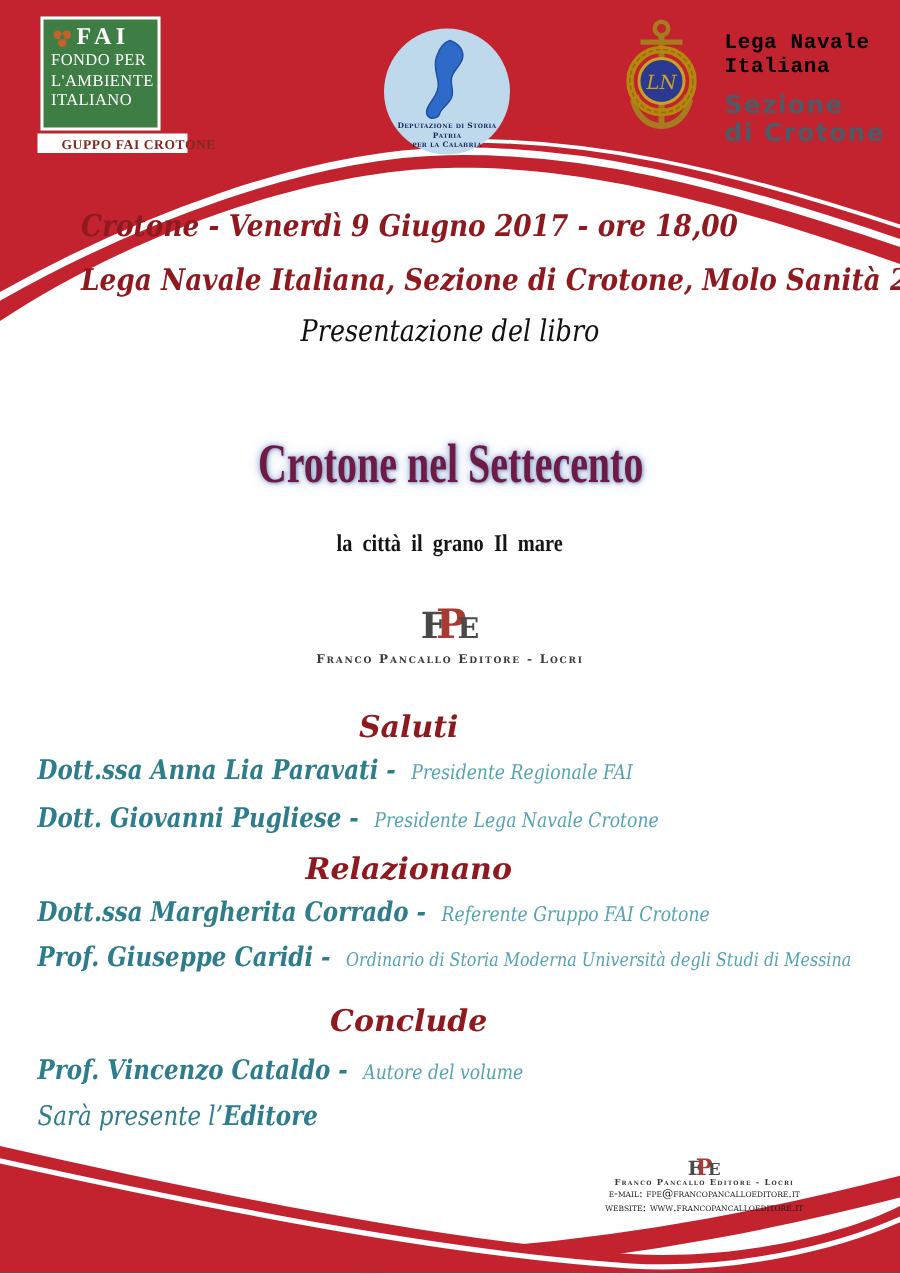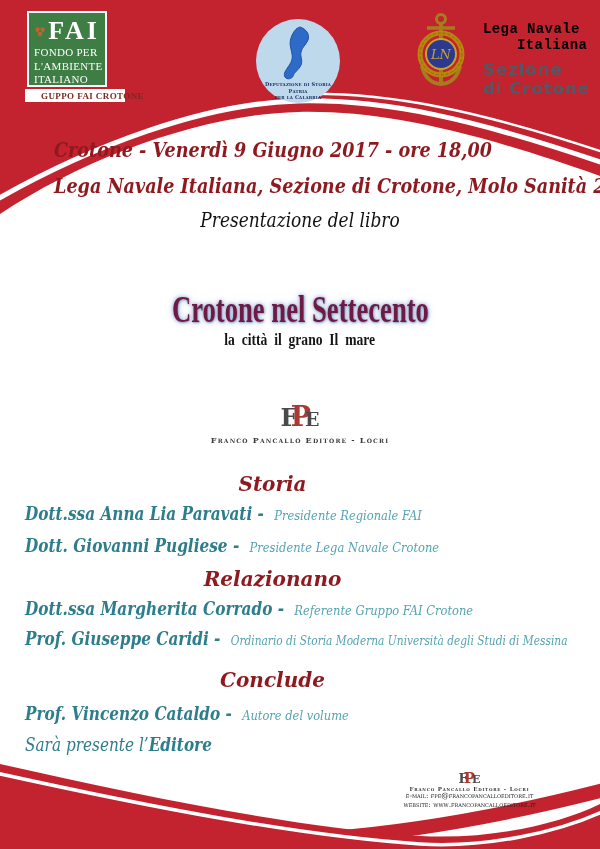--- a/index.html
+++ b/index.html
@@ -6,37 +6,37 @@
   .page{position:relative;width:600px;height:849px;background:#fff;overflow:hidden;
         font-family:"DejaVu Serif", serif;}
   svg.swoosh{position:absolute;left:0;z-index:1;}
   .abs{position:absolute;z-index:3;}
 
   
   .fai-box{left:27px;top:11px;width:80px;}
   .fai-green{background:#3E7D44;border:2px solid #fff;box-sizing:border-box;
              padding:3px 5px 4px 5px;width:80px;height:76px;}
   .fai-top{display:flex;align-items:center;gap:2px;}
-  .fai-acronym{color:#fff;font-size:26px;font-weight:bold;letter-spacing:3px;
+  .fai-acronym{color:#fff;font-size:16px;font-weight:bold;letter-spacing:3px;
                font-family:"Liberation Serif",serif;}
   .fai-line{color:#fff;font-size:11px;line-height:13.5px;letter-spacing:.3px;
             font-family:"Liberation Serif",serif;white-space:nowrap;}
   .fai-group{margin-top:2px;background:#fff;color:#7E2A23;font-size:9px;font-weight:bold;
              text-align:center;padding:2px 0 1px 16px;letter-spacing:.4px;width:84px;margin-left:-2px;
              font-family:"Liberation Serif",serif;white-space:nowrap;}
 
   .dep-circle{left:256px;top:19px;width:84px;height:84px;border-radius:50%;background:#BFD9EC;
               display:flex;flex-direction:column;align-items:center;justify-content:flex-start;}
   .dep-text{color:#1A2A5E;font-size:5px;line-height:6.5px;text-align:center;letter-spacing:.2px;
             font-variant:small-caps;font-weight:bold;}
 
   .crest{left:414px;top:12px;}
   .lega-text{left:483px;top:21px;width:115px;font-family:"DejaVu Sans",sans-serif;font-weight:bold;}
   .lega1,.lega2{color:#000000;font-size:14px;line-height:16px;letter-spacing:.4px;white-space:nowrap;font-family:Liberation Mono, monospace;}
-  .lega2{margin-left:34px;}
+  .lega2{}
   .lega3,.lega4{color:#4E5A66;font-size:16.5px;line-height:19px;letter-spacing:1px;white-space:nowrap;}
   .lega3{margin-top:7px;}
 
   
   .script{font-style:italic;font-family:"DejaVu Serif",serif;}
   .darkred{color:#8E191F;}
   .line-big{font-size:20px;font-weight:bold;white-space:nowrap;}
   .sx88l{transform:scaleX(.88);transform-origin:0 50%;}
   .sx85l{transform:scaleX(.85);transform-origin:0 50%;}
   .sx85c{transform:scaleX(.85);transform-origin:50% 50%;}
@@ -138,30 +138,30 @@
     <div class="lega4">di Crotone</div>
   </div>
 
   <div class="abs script darkred line-big sx88l" style="left:54px;top:138px">Crotone - Venerdì 9 Giugno 2017 - ore 18,00</div>
   <div class="abs script darkred line-big sx88l" style="left:54px;top:174px">Lega Navale Italiana, Sezione di Crotone, Molo Sanità 2.</div>
   <div class="abs script intro center600 sx85c" style="top:208px">Presentazione del libro</div>
 
   <div class="abs center600" style="top:288px">
     <span class="booktitle" style="display:inline-block">Crotone nel Settecento</span>
   </div>
-  <div class="abs center600" style="top:330px"><span class="subtitle" style="display:inline-block">la città il grano Il mare</span></div>
+  <div class="abs center600" style="top:352px"><span class="subtitle" style="display:inline-block">la città il grano Il mare</span></div>
 
   <div class="abs fpe-center">
     <div class="fpe-mono">
       <span class="f">F</span><span class="p">P</span><span class="e">E</span>
     </div>
     <div class="fpe-name">Franco Pancallo Editore - Locri</div>
   </div>
 
-  <div class="abs script darkred heading center545" style="top:472px">Storia</div>
+  <div class="abs script darkred heading center545" style="top:472px">Saluti</div>
   <div class="abs speaker sx85l" style="top:503px">
     <span class="spk-name">Dott.ssa Anna Lia Paravati -</span>
     <span class="spk-role">Presidente Regionale FAI</span>
   </div>
   <div class="abs speaker sx85l" style="top:535px">
     <span class="spk-name">Dott. Giovanni Pugliese -</span>
     <span class="spk-role">Presidente Lega Navale Crotone</span>
   </div>
 
   <div class="abs script darkred heading center545" style="top:567px">Relazionano</div>

